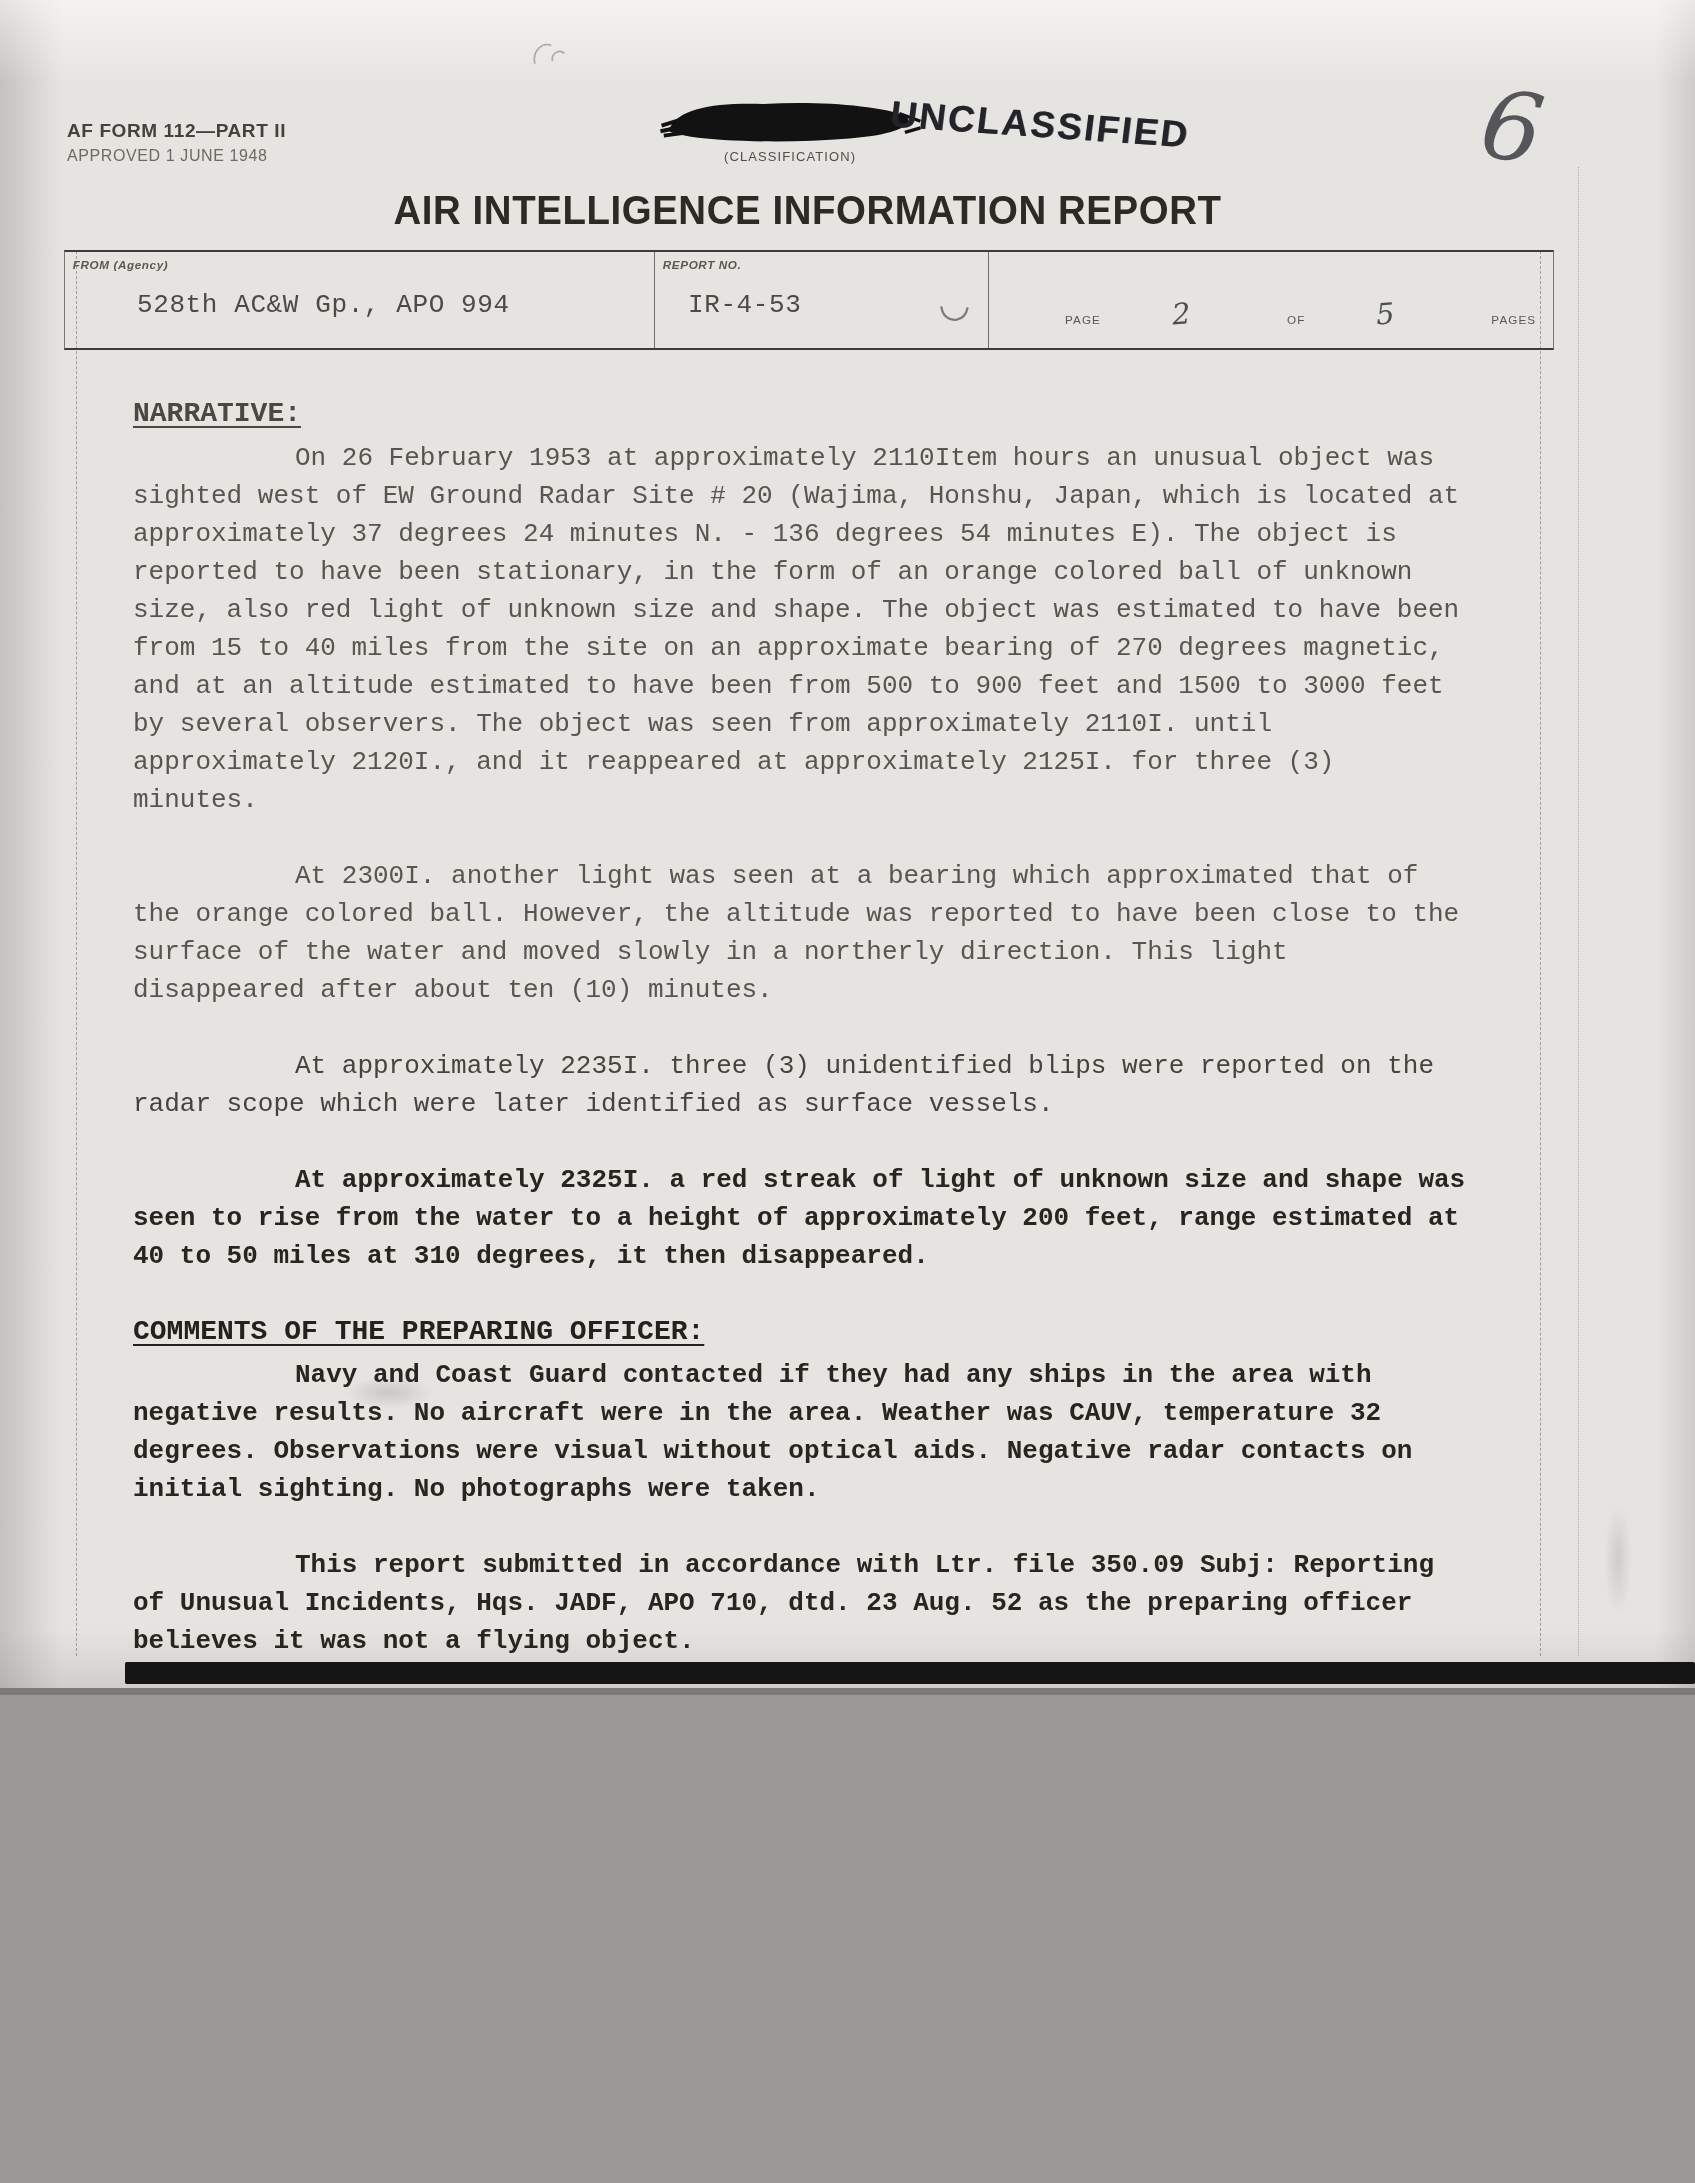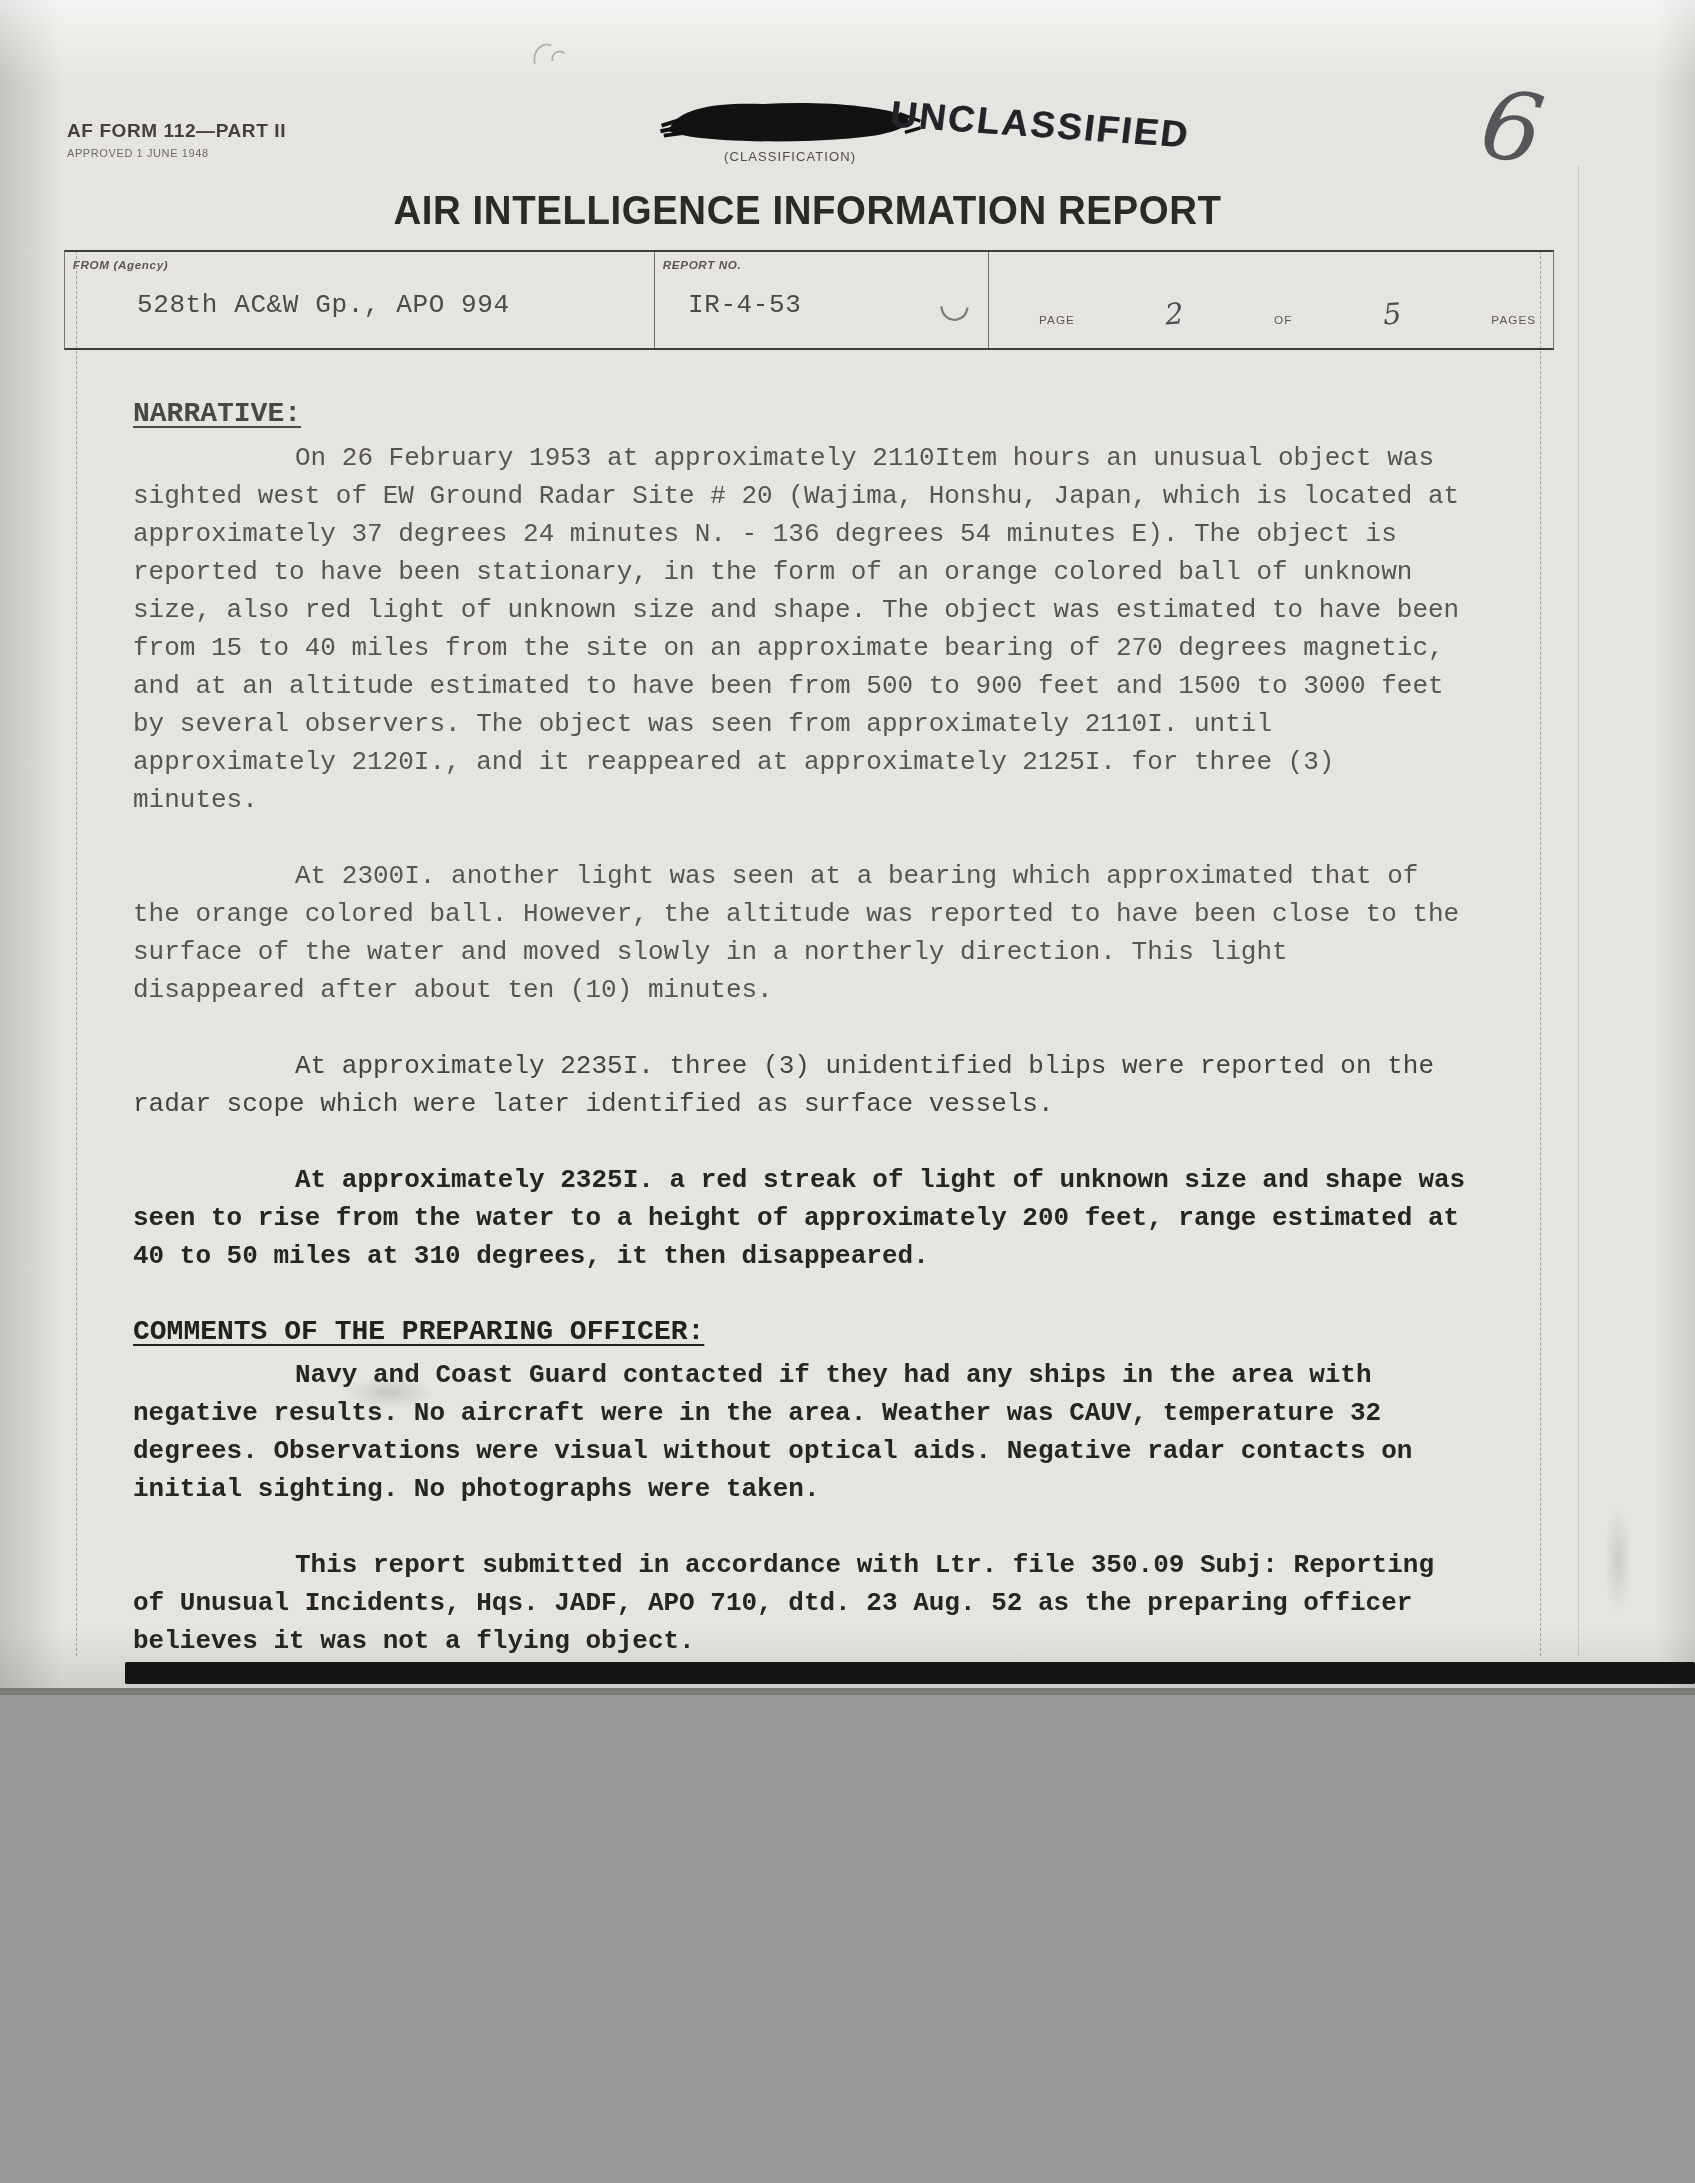--- a/index.html
+++ b/index.html
@@ -31,21 +31,21 @@
     border-left: 1.7px dashed rgba(92,90,86,.5);
     pointer-events: none;
   }
   .fold-left   { left: 76px; }
   .fold-right1 { left: 1540px; border-left-style: dashed; }
   .fold-right2 { left: 1578px; border-left: 1.7px dotted rgba(92,90,86,.38); top: 167px; }
 
   
   .form-id-block { position: absolute; left: 67px; top: 120px; color: #45423c; }
   .form-id   { font-size: 19px; font-weight: bold; letter-spacing: 0.6px; }
-  .approved  { font-size: 11px; margin-top: 4.5px; color: #6e6a63; letter-spacing: 0.6px; }
+  .approved  { font-size: 16px; margin-top: 4.5px; color: #6e6a63; letter-spacing: 0.6px; }
 
   .redaction { position: absolute; left: 660px; top: 99px; }
   .classification-label {
     position: absolute; left: 724px; top: 149px;
     font-size: 13px; letter-spacing: 1.1px; color: #514e48;
   }
   .stamp {
     position: absolute; left: 890px; top: 104px;
     font-size: 37px; font-weight: bold; letter-spacing: 2.2px;
     color: #23232a;
@@ -95,21 +95,21 @@
     font-family: "Liberation Mono", "DejaVu Sans Mono", monospace;
     font-size: 26px; color: #4c4a45; letter-spacing: 0.6px;
     white-space: nowrap;
   }
   .cell-value.report { left: 33px; }
   .squiggle { position: absolute; right: 16.7px; bottom: 22px; opacity: .7; }
   .page-of {
     position: absolute; bottom: 16.7px; left: 50px; right: 16.7px;
     display: flex; align-items: baseline; justify-content: space-between;
   }
-  .page-of .lbl { font-size: 11.7px; letter-spacing: 1.1px; color: #5b5750; }
+  .page-of .lbl { font-size: 11.7px; letter-spacing: 1.1px; color: #5b5750; margin-left: 26px; }
   .page-of .hand {
     font-family: "DejaVu Serif", serif; font-style: italic;
     font-size: 29px; color: #4d4d52; transform: rotate(-4deg);
   }
 
   
   .typed {
     position: absolute; left: 133px; top: 395px; width: 1334px;
     font-family: "Liberation Mono", "DejaVu Sans Mono", monospace;
     font-size: 26px; line-height: 38px;

